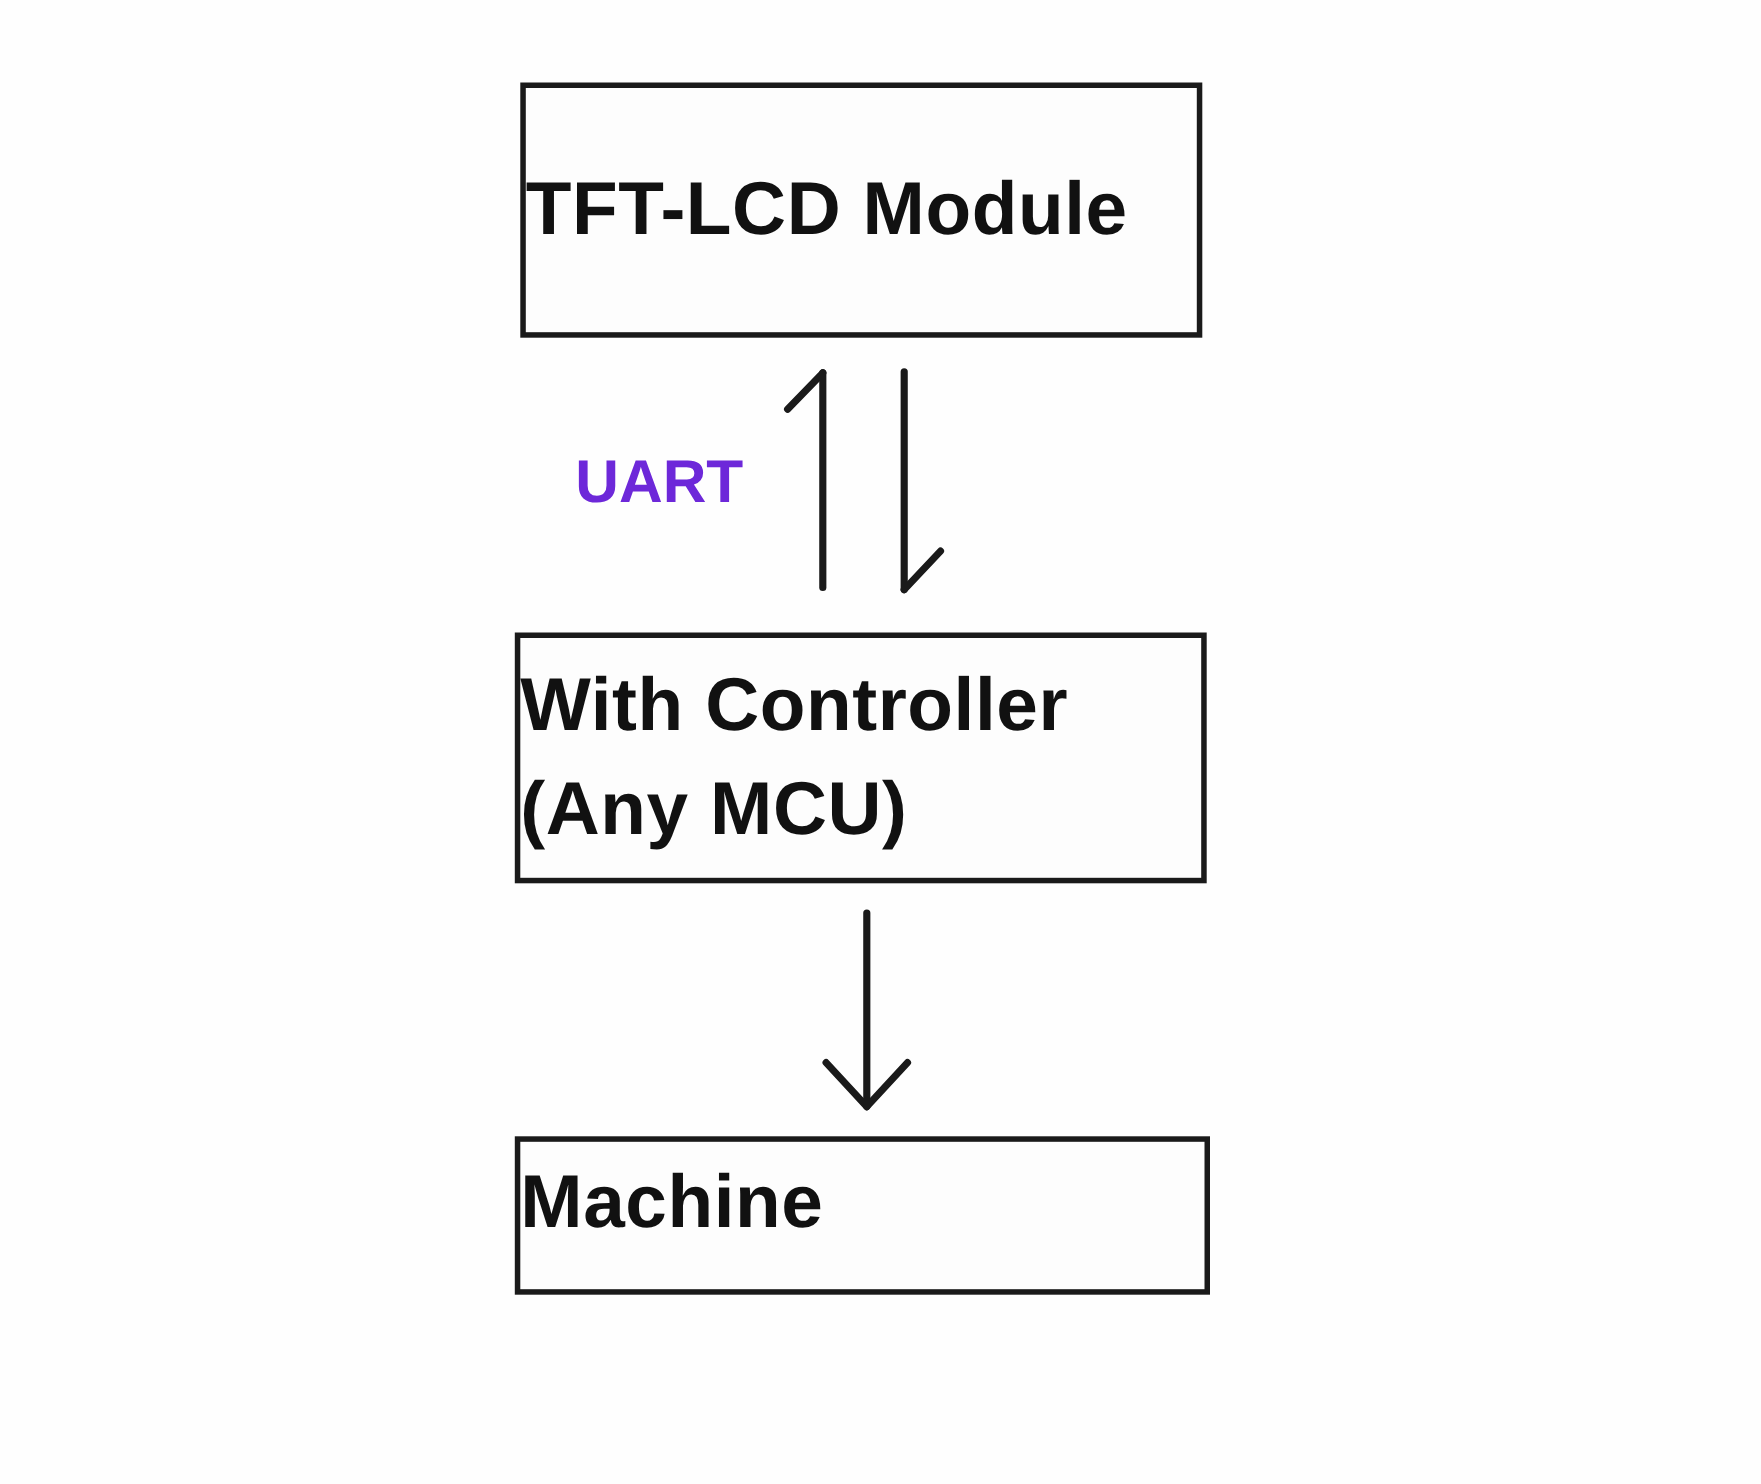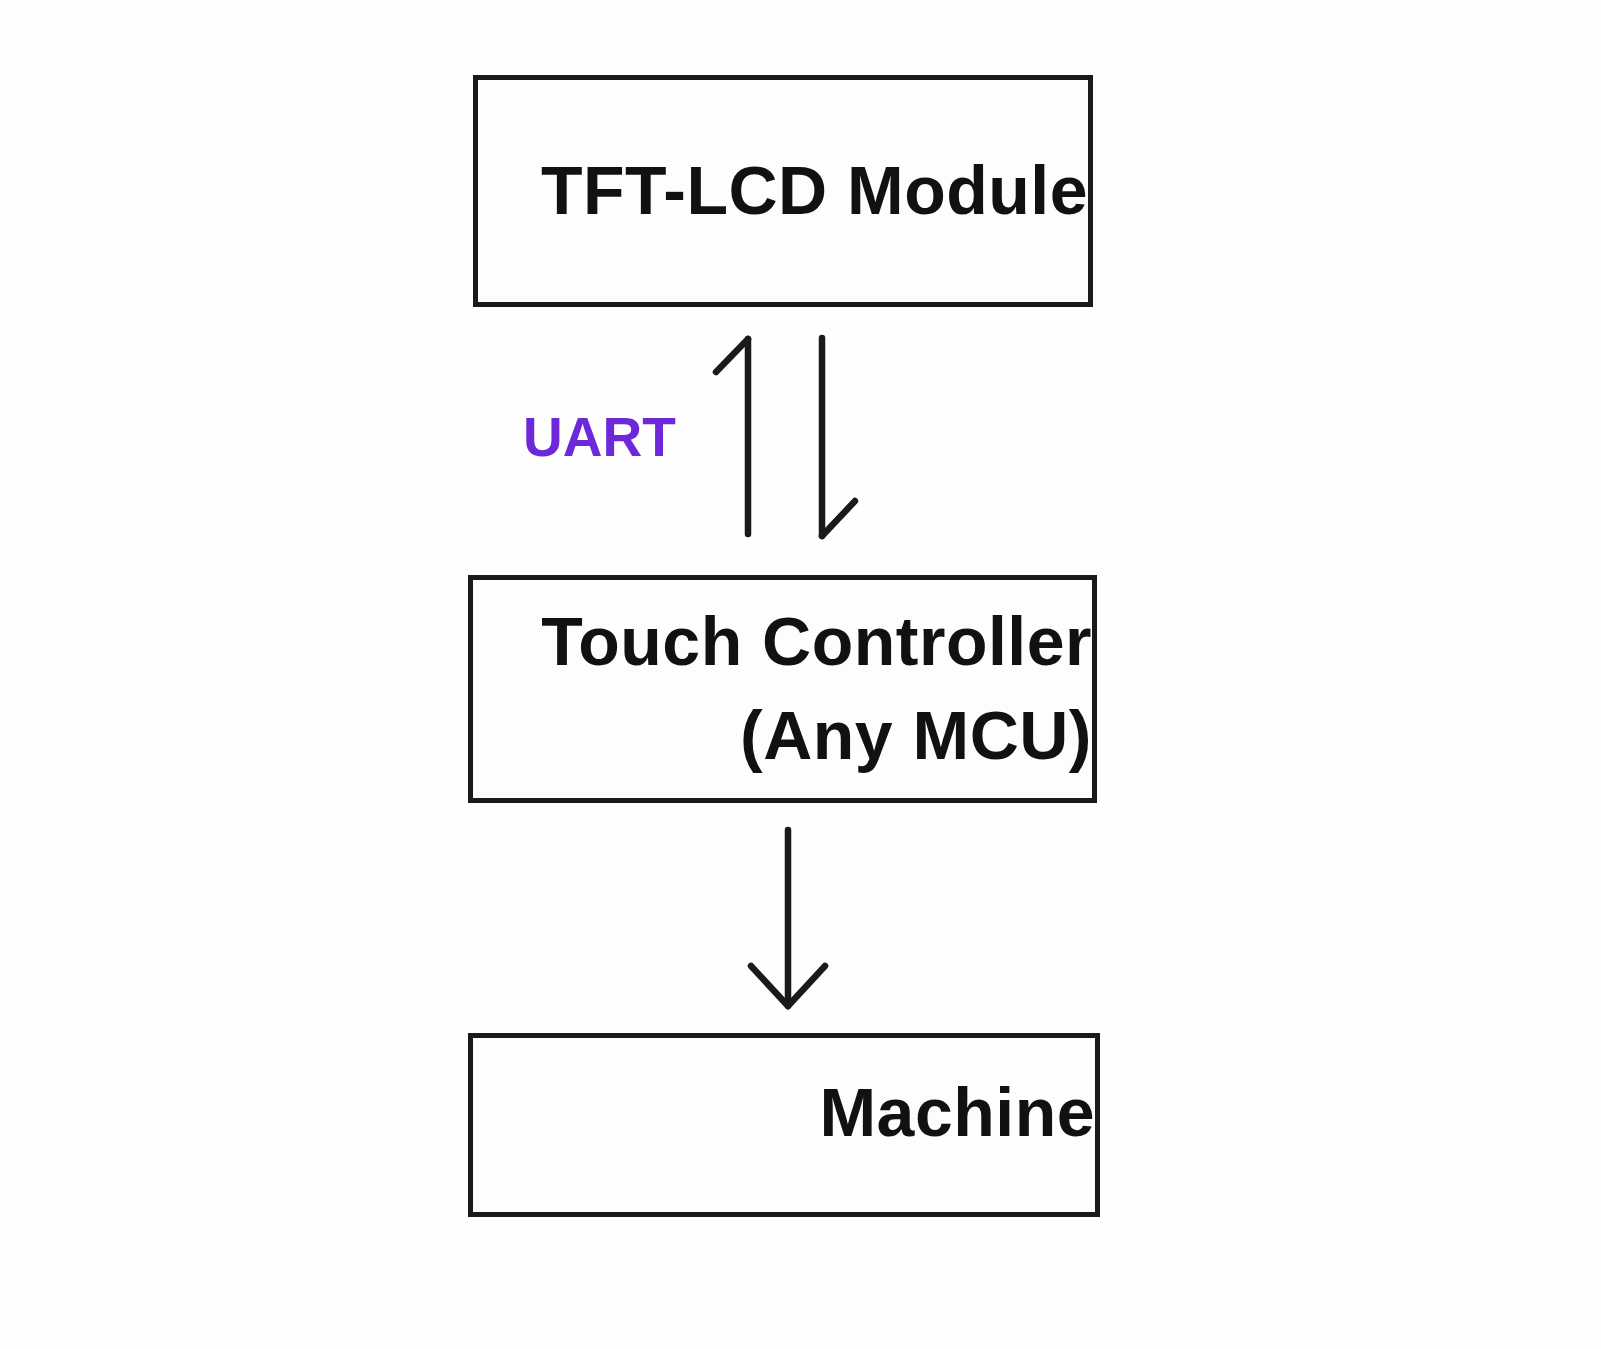--- a/index.html
+++ b/index.html
@@ -23,21 +23,21 @@
     height: 1349px;
     pointer-events: none;
   }
   .node {
     position: absolute;
     box-sizing: border-box;
     border: 5px solid #1a1a1a;
     background: #fdfdfd;
     display: flex;
     flex-direction: column;
-    align-items: flex-end;
+    align-items: flex-start;
     justify-content: center;
     text-align: center;
     color: #111111;
     font-weight: bold;
     font-size: 68px;
     line-height: 1.38;
     letter-spacing: 0.5px;
   }
   .node-tft {
     left: 473px;
@@ -48,21 +48,21 @@
   .node-mcu {
     left: 468px;
     top: 575px;
     width: 629px;
     height: 228px;
   }
   .node-machine {
     left: 468px;
     top: 1033px;
     width: 632px;
-    height: 184px;
+    height: 144px;
     padding-bottom: 24px;
   }
   .edge-label {
     position: absolute;
     color: #6d28d9;
     font-weight: bold;
     font-size: 55px;
     line-height: 58px;
     white-space: nowrap;
   }
@@ -113,21 +113,21 @@
       <line class="arrow-stroke" x1="788" y1="1006" x2="751" y2="966"></line>
       <line class="arrow-stroke" x1="788" y1="1006" x2="825" y2="966"></line>
     </g>
   </svg>
 
   <div class="node node-tft">
     <span>TFT-LCD Module</span>
   </div>
 
   <div class="node node-mcu">
-    <span>Touch Controller</span>
+    <span>With Controller</span>
     <span>(Any MCU)</span>
   </div>
 
   <div class="node node-machine">
     <span>Machine</span>
   </div>
 
   <div class="edge-label label-uart">UART</div>
 
 

